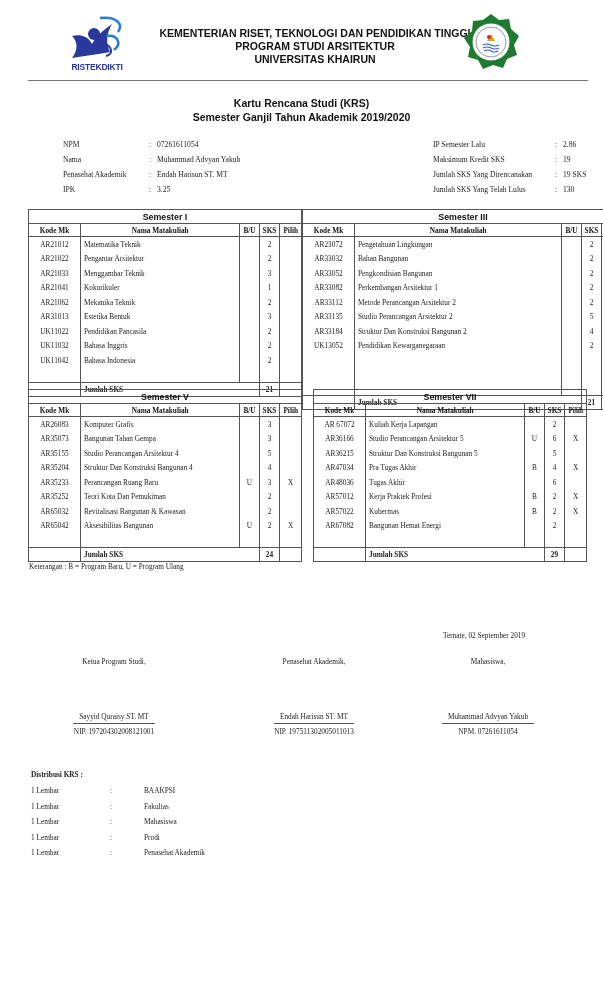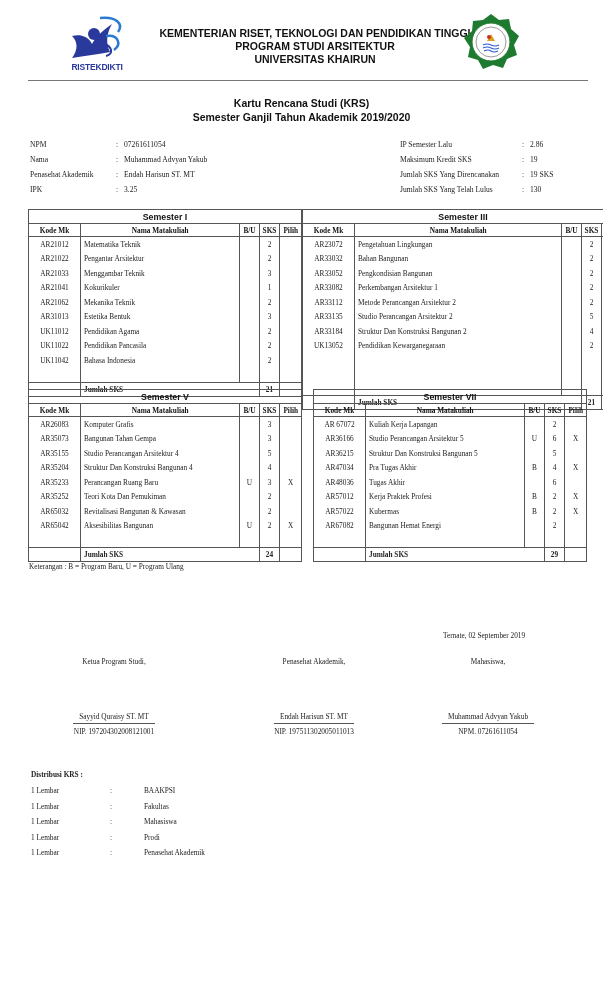--- a/index.html
+++ b/index.html
@@ -4,21 +4,21 @@
 <style>
   html, body { margin:0; padding:0; background:#ffffff; }
   body { width:603px; height:994px; position:relative; overflow:hidden; font-family:"Liberation Serif", serif; color:#222; }
   .abs { position:absolute; }
   .sans { font-family:"Liberation Sans", sans-serif; }
   .hdr-text { left:120px; width:390px; text-align:center; font-weight:bold; font-size:10.5px; color:#111; }
   .hdr-line { left:28px; width:560px; top:80px; height:0; border-top:1.5px solid #777; }
   .title { left:0; width:603px; text-align:center; font-weight:bold; font-size:10.5px; color:#111; }
   .info { font-size:7.6px; color:#222; }
   .info .row { height:15px; display:flex; }
-  .info .lbl { display:inline-block; }
+  .info .lbl { display:inline-block;margin-left:33px; }
   .info .colon { display:inline-block; width:8px; }
   table.krs { position:absolute; border-collapse:collapse; font-size:7.3px; border:1.2px solid #555; }
   table.krs td, table.krs th { padding:0 3px; height:14.5px; }
   table.krs .sem { font-family:"Liberation Sans", sans-serif; font-weight:bold; font-size:8.8px; text-align:center; border-bottom:1.2px solid #555; height:13px; color:#111; }
   table.krs th { font-weight:bold; font-size:7.3px; border:1px solid #555; text-align:center; height:12px; color:#111; }
   table.krs td { border-left:1px solid #555; border-right:1px solid #555; }
   table.krs td.kode { text-align:center; width:45px; }
   table.krs td.nama { text-align:left; }
   table.krs td.bu, table.krs td.sks, table.krs td.pilih { text-align:center; } 
   table.krs tr.total td { border-top:1.2px solid #555; font-weight:bold; height:13px; }
@@ -167,29 +167,29 @@
           <td class="pilih"></td>
         </tr>
         <tr>
           <td class="kode">AR31013</td>
           <td class="nama">Estetika Bentuk</td>
           <td class="bu"></td>
           <td class="sks">3</td>
           <td class="pilih"></td>
         </tr>
         <tr>
-          <td class="kode">UK11012</td>
-          <td class="nama">Pendidikan Agama</td>
-          <td class="bu"></td>
-          <td class="sks">2</td>
-          <td class="pilih"></td>
-        </tr>
-        <tr>
           <td class="kode">UK11022</td>
           <td class="nama">Pendidikan Pancasila</td>
+          <td class="bu"></td>
+          <td class="sks">2</td>
+          <td class="pilih"></td>
+        </tr>
+        <tr>
+          <td class="kode">UK11032</td>
+          <td class="nama">Bahasa Inggris</td>
           <td class="bu"></td>
           <td class="sks">2</td>
           <td class="pilih"></td>
         </tr>
         <tr>
           <td class="kode">UK11042</td>
           <td class="nama">Bahasa Indonesia</td>
           <td class="bu"></td>
           <td class="sks">2</td>
           <td class="pilih"></td>

